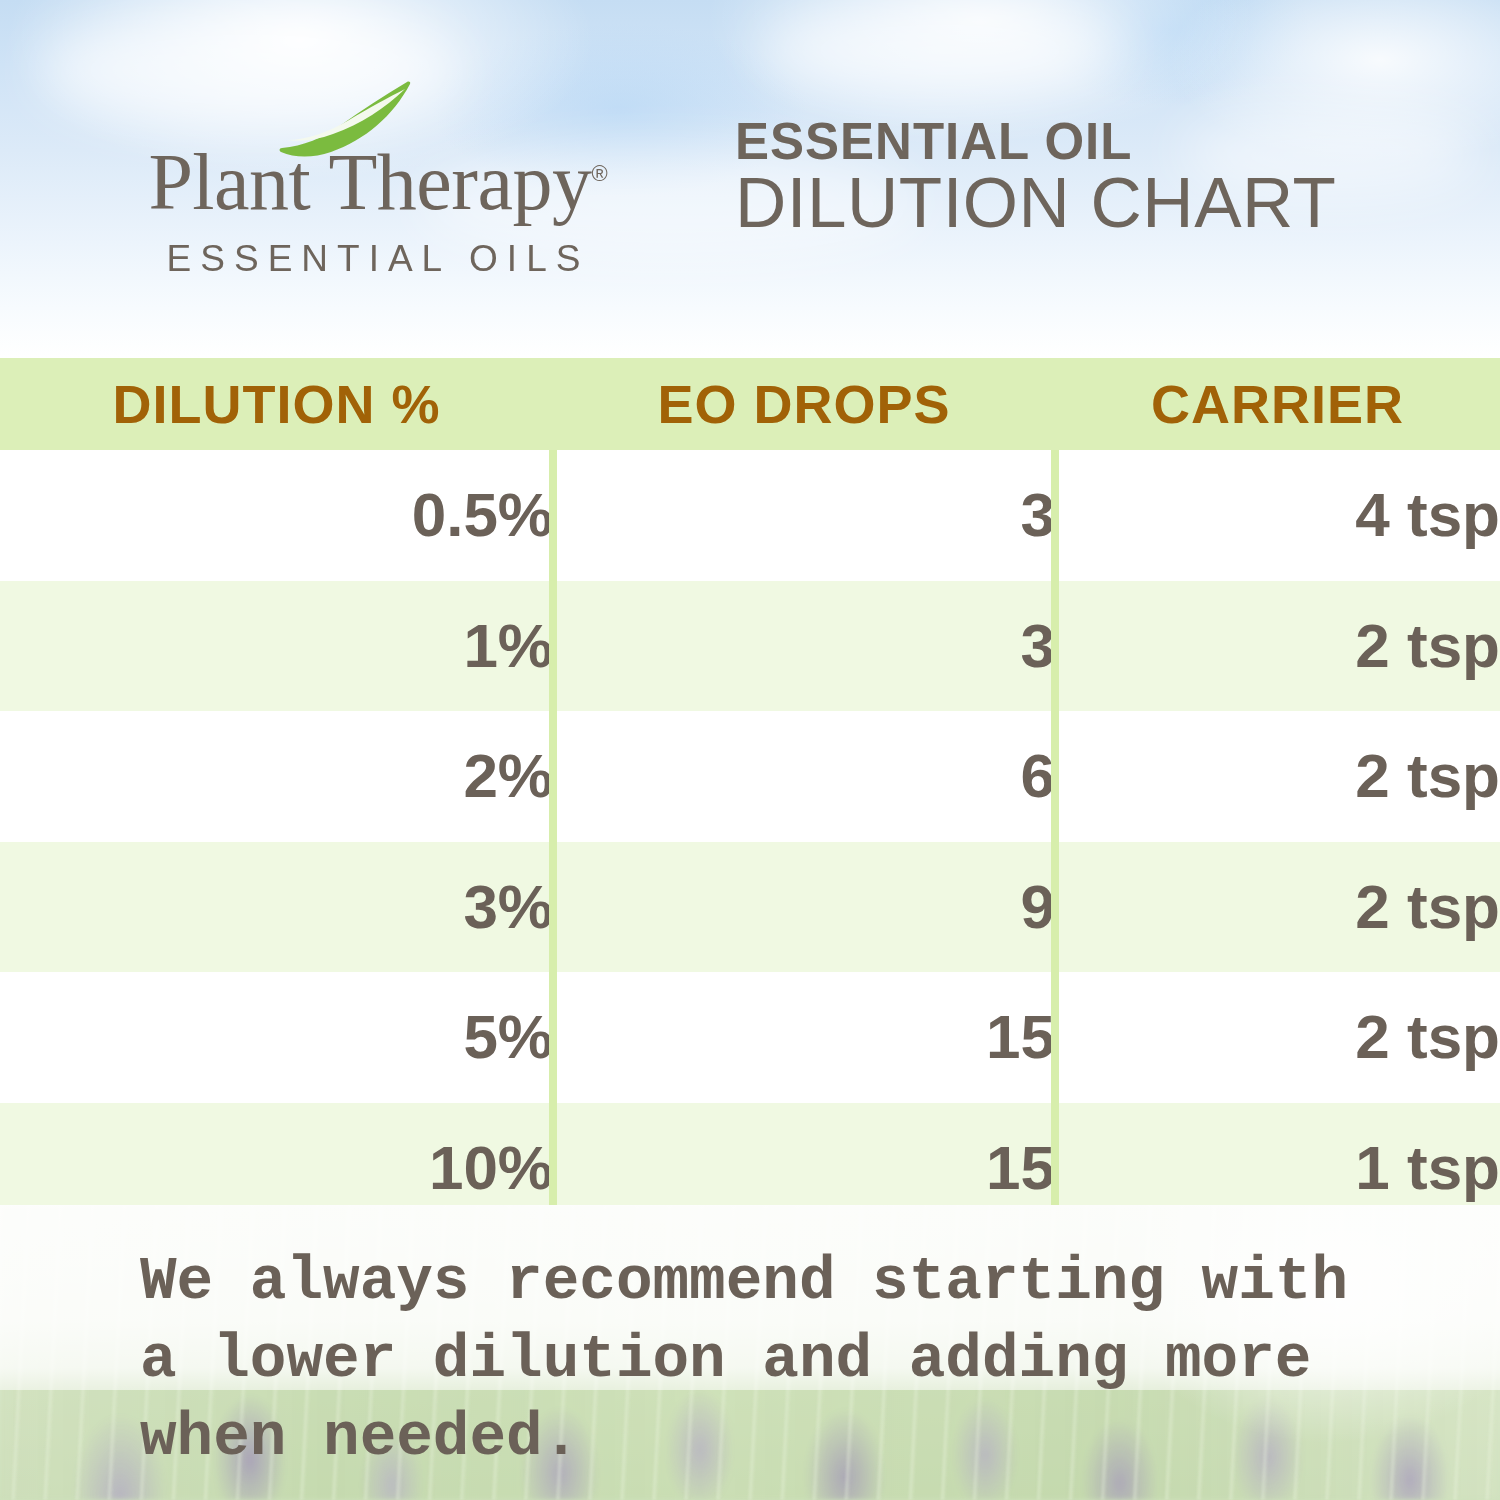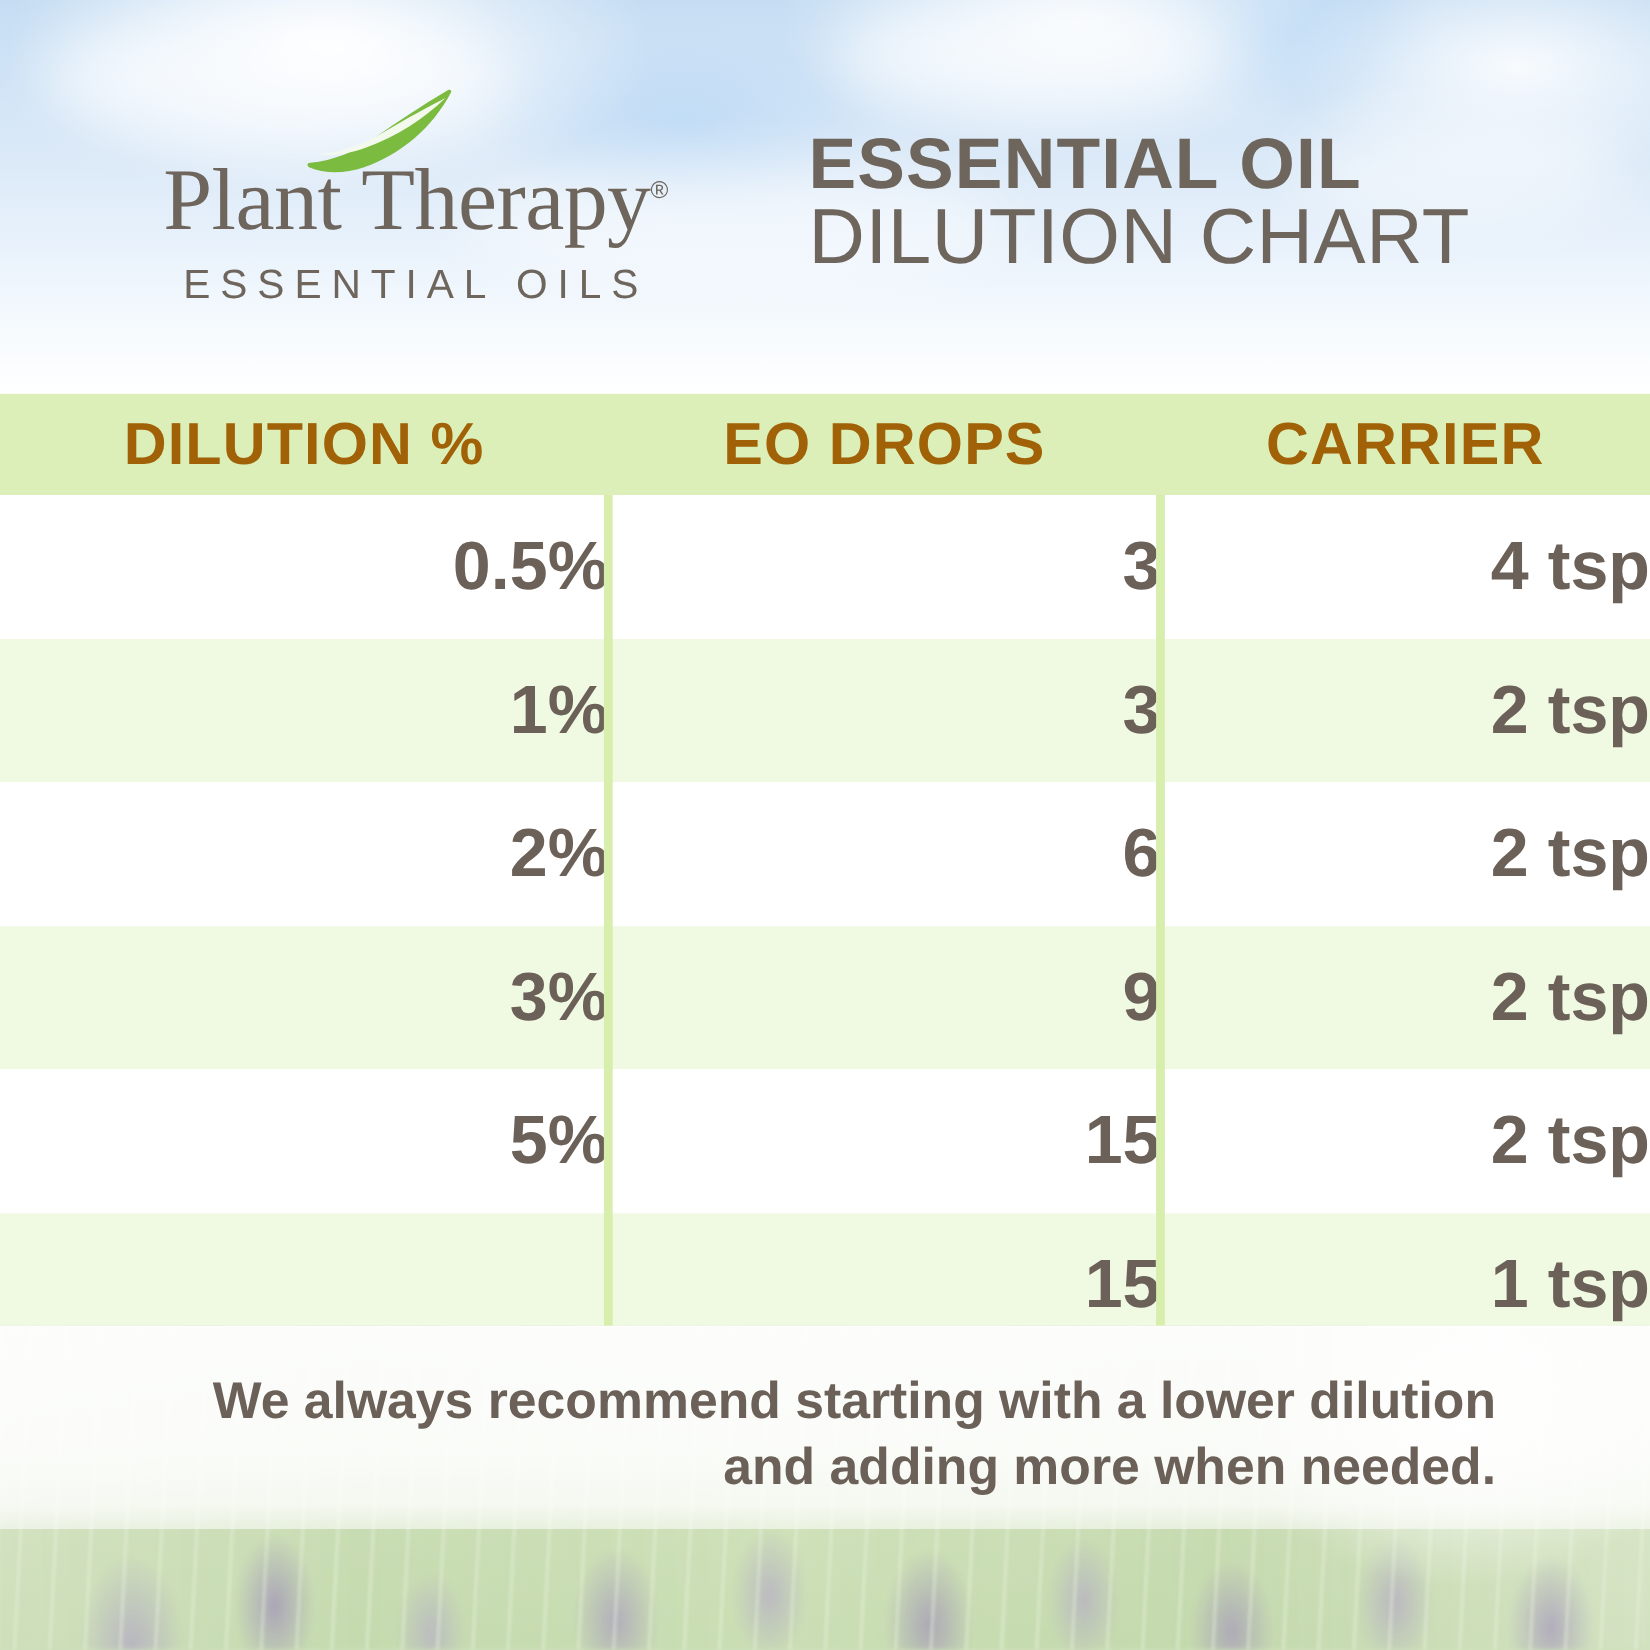--- a/index.html
+++ b/index.html
@@ -95,21 +95,21 @@
   .title-block {
     position: absolute;
     left: 735px;
     top: 118px;
     width: 720px;
     text-align: left;
   }
   .title-line1 {
     font-family: "Liberation Sans", sans-serif;
     font-weight: bold;
-    font-size: 65px;
+    font-size: 51px;
     line-height: 0.96;
     letter-spacing: 1px;
     color: #6e655c;
     white-space: nowrap;
   }
   .title-line2 {
     font-family: "Liberation Sans", sans-serif;
     font-weight: normal;
     font-size: 71px;
     line-height: 1.0;
@@ -240,24 +240,24 @@
       rgba(255,255,255,0.93) 0%,
       rgba(255,255,255,0.90) 62%,
       rgba(255,255,255,0.80) 88%,
       rgba(255,255,255,0.55) 100%);
   }
   .footer-text {
     position: absolute;
     left: 140px;
     top: 38px;
     width: 1220px;
-    text-align: right;
-    font-family: Liberation Sans, sans-serif;
+    text-align: left;
+    font-family: Liberation Mono, monospace;
     font-weight: bold;
-    font-size: 47px;
+    font-size: 61px;
     line-height: 1.28;
     color: #6b6158;
   }
 </style>
 </head>
 <body>
 
 <div class="poster">
 
   <div class="header">
@@ -313,20 +313,21 @@
       <div class="cell col-c">2 tsp</div>
     </div>
 
     <div class="trow">
       <div class="cell col-a">5%</div>
       <div class="cell col-b">15</div>
       <div class="cell col-c">2 tsp</div>
     </div>
 
     <div class="trow alt">
+      <div class="cell col-a">10%</div>
       <div class="cell col-b">15</div>
       <div class="cell col-c">1 tsp</div>
     </div>
 
     <div class="vdiv vdiv-1"></div>
     <div class="vdiv vdiv-2"></div>
   </div>
 
   <div class="footer">
     <div class="lav-field"></div>

